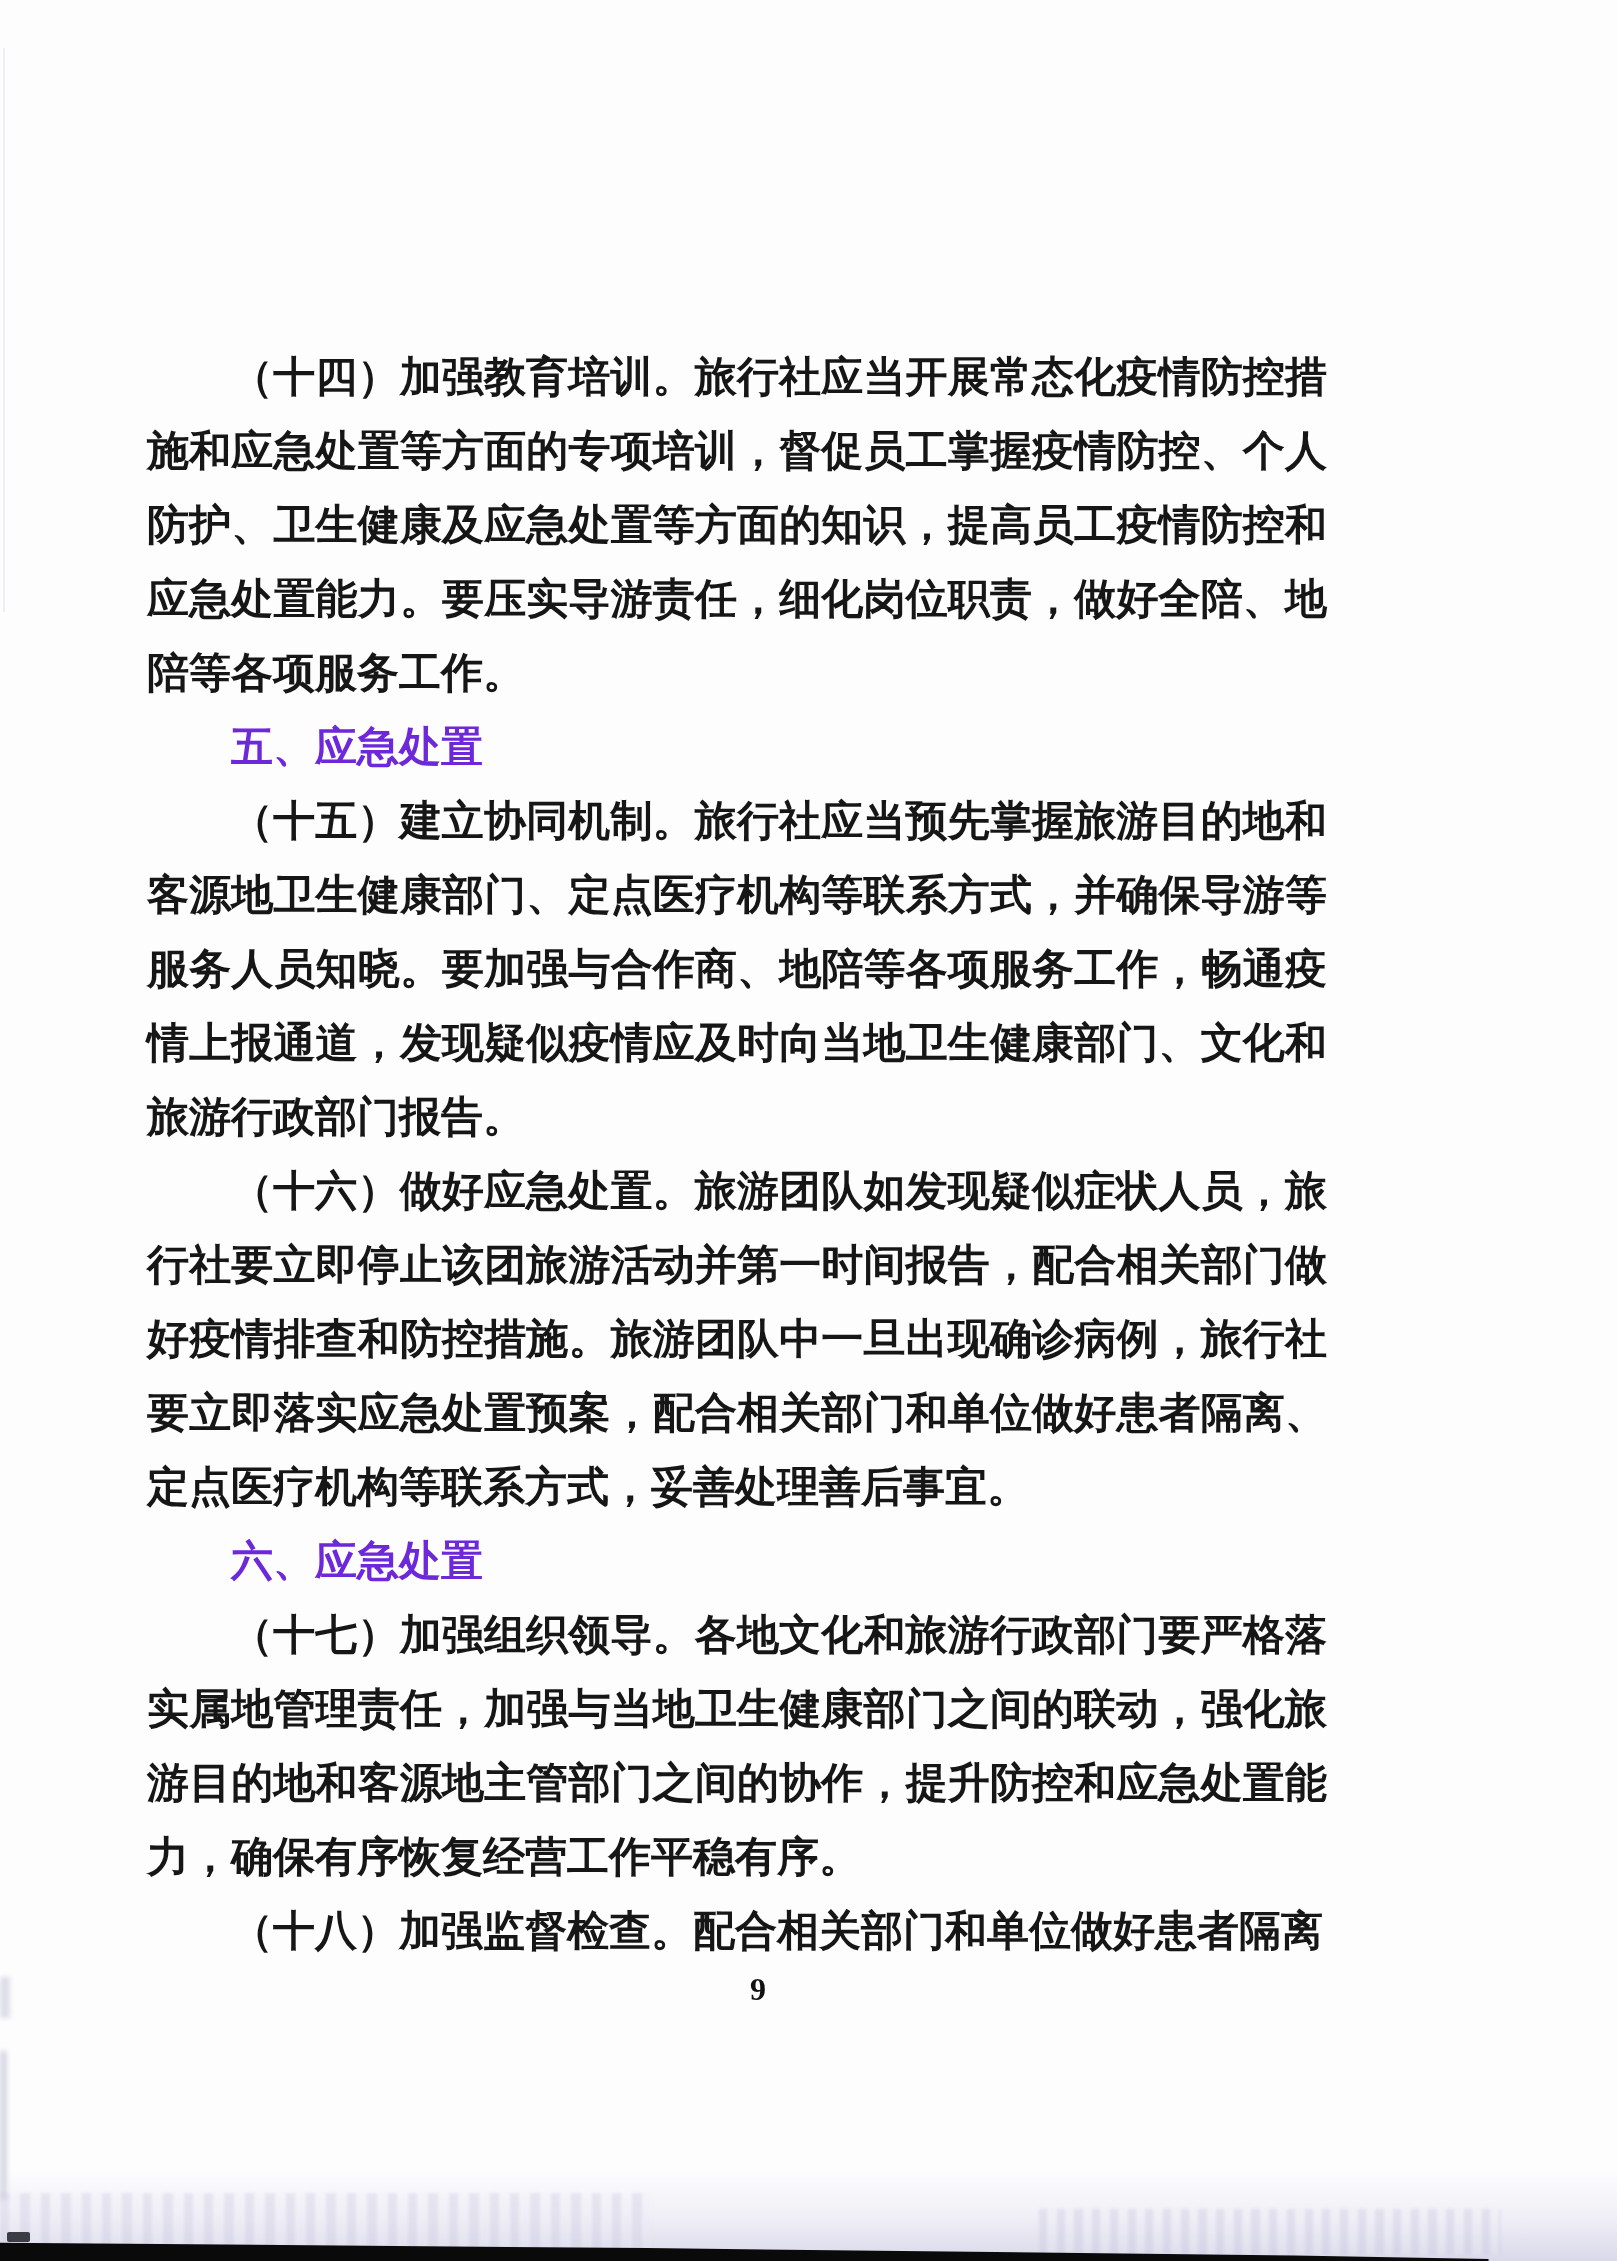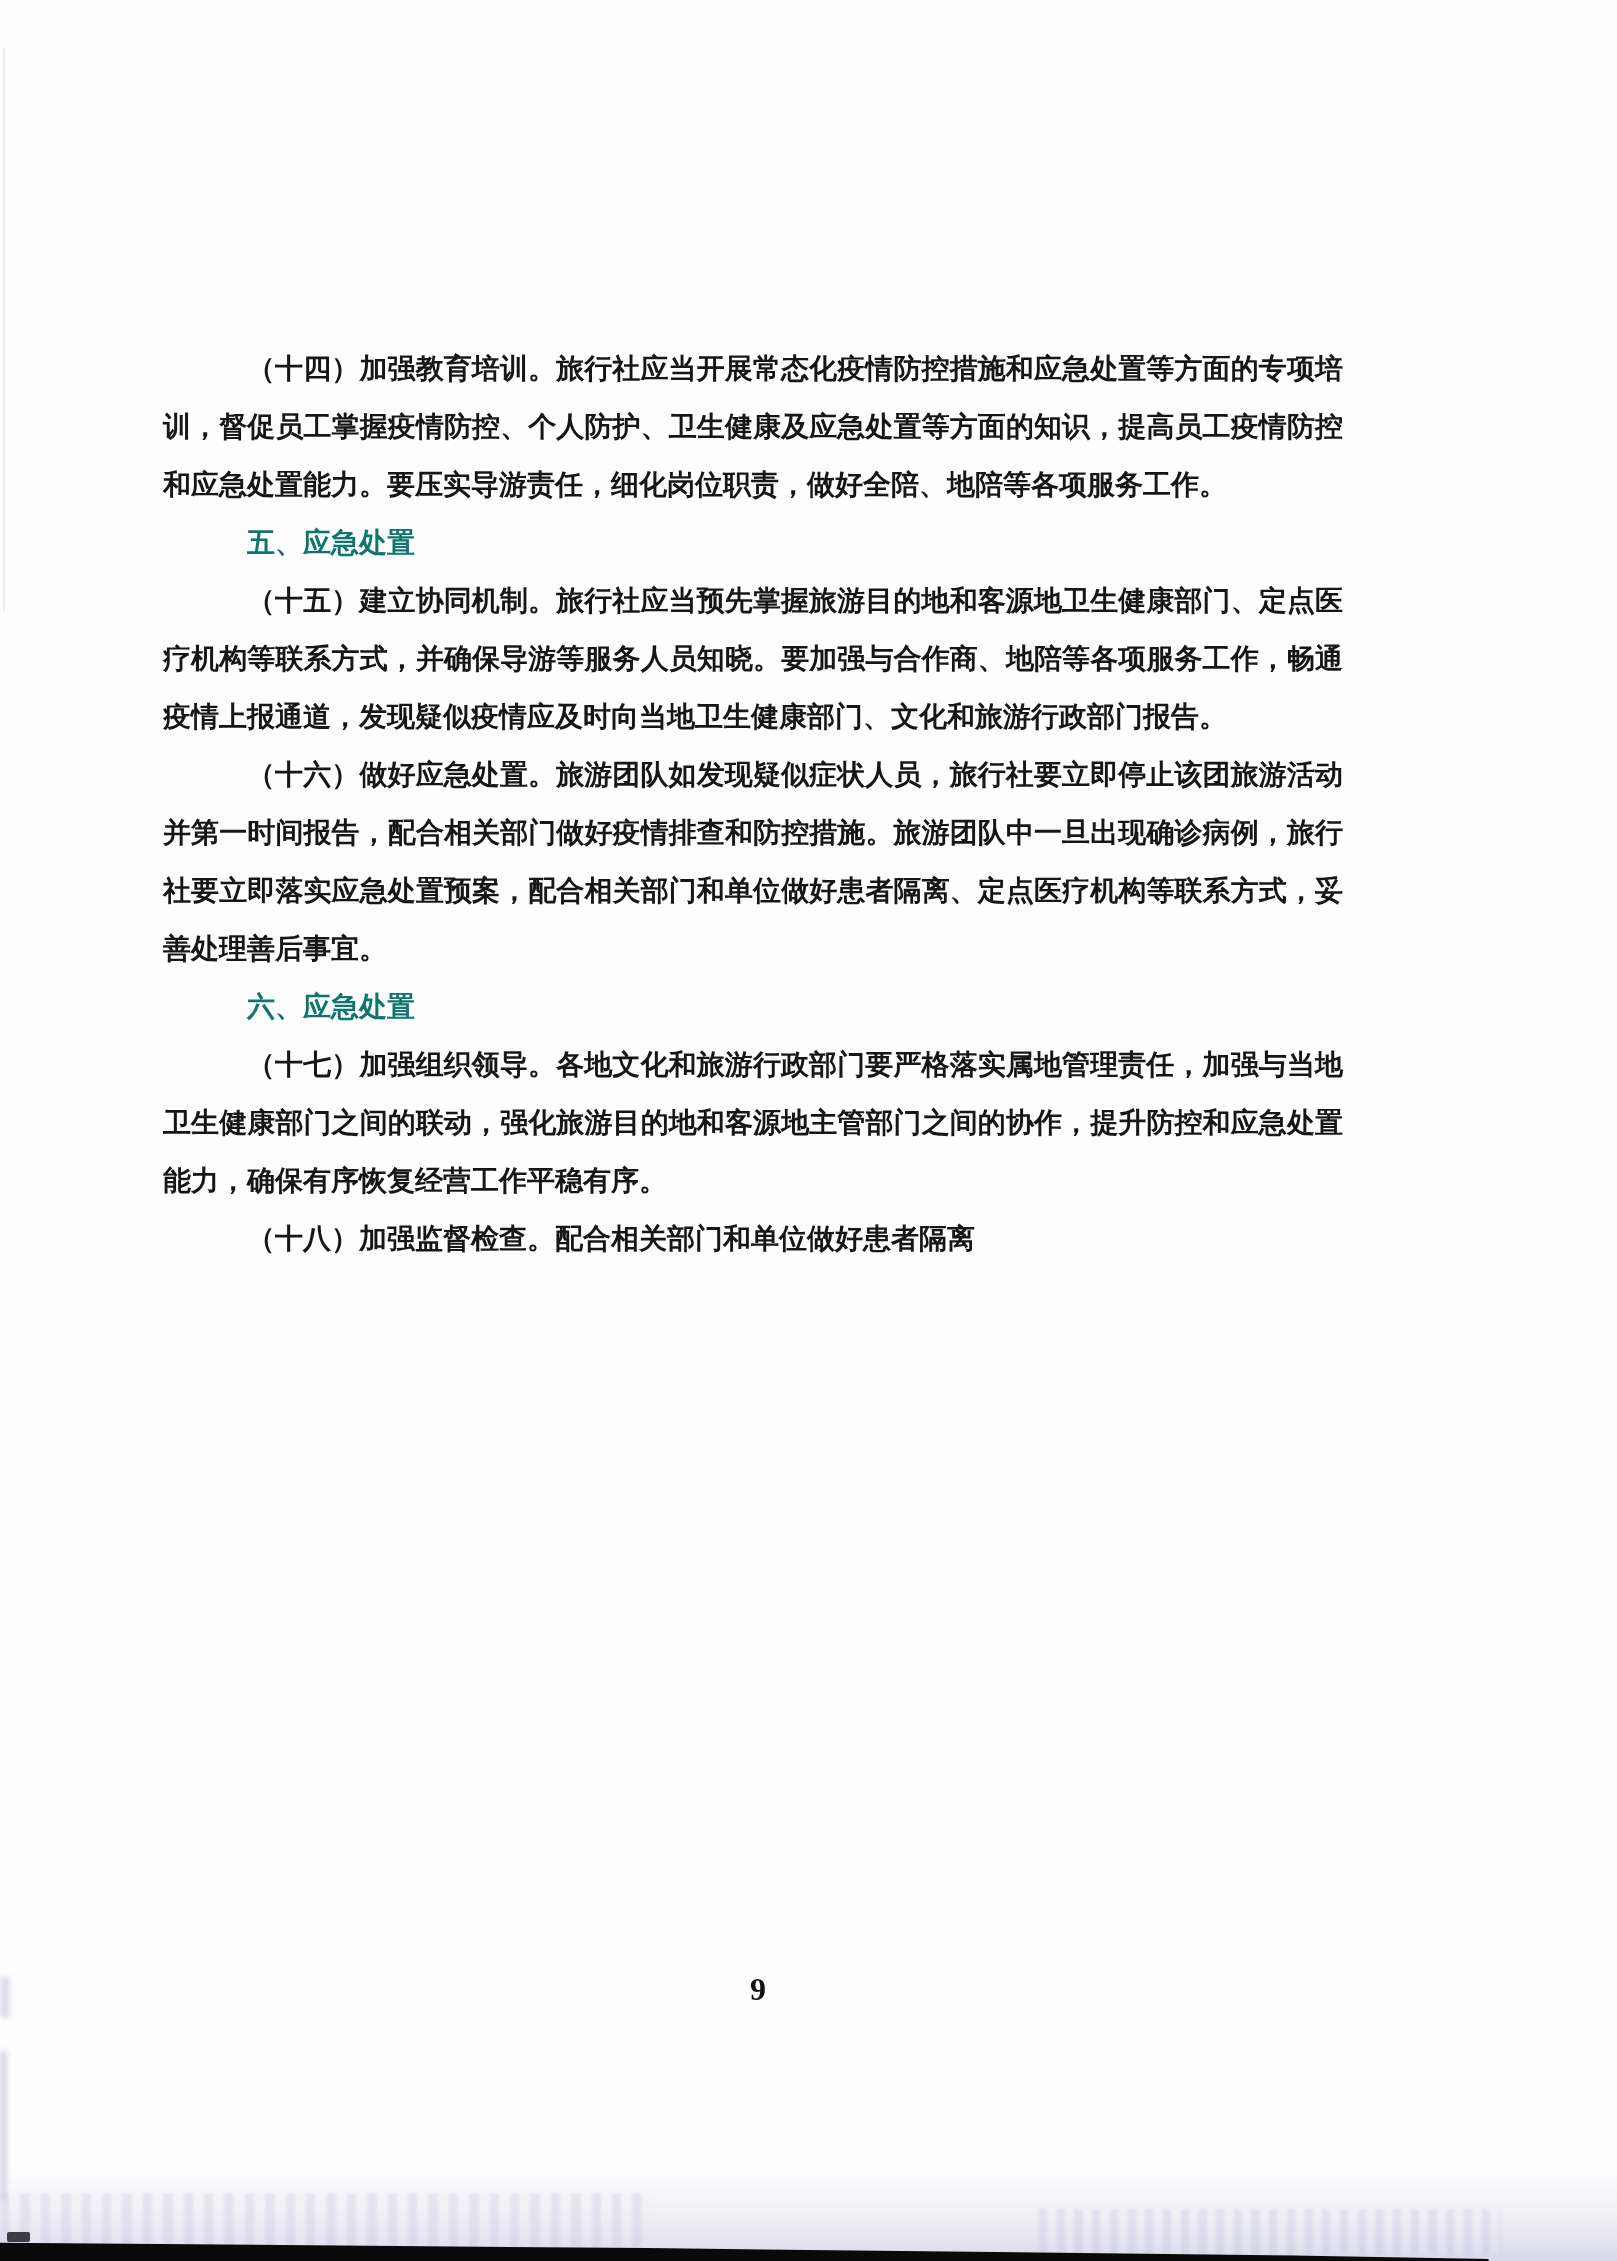--- a/index.html
+++ b/index.html
@@ -17,40 +17,40 @@
     color: #161616;
   }
   .page {
     position: absolute;
     inset: 0;
     background: #fdfdfe;
   }
   
   .doc {
     position: absolute;
-    left: 163px;
+    left: 147px;
     top: 340px;
     width: 1180px;
-    font-size: 28px;
-    line-height: 58px;
+    font-size: 42px;
+    line-height: 74px;
     font-weight: 600;
     text-align: justify;
     text-align-last: left;
     letter-spacing: 0px;
   }
   .para {
     margin: 0;
     text-indent: 84px;
   }
   .heading {
     margin: 0;
     text-indent: 84px;
     font-family: "Liberation Sans", sans-serif;
     font-weight: 700;
-    color: #0f766e;
+    color: #6d28d9;
   }
   .page-number {
     position: absolute;
     left: 732px;
     top: 1970px;
     width: 52px;
     text-align: center;
     font-size: 32px;
     line-height: 38px;
     font-weight: 600;

